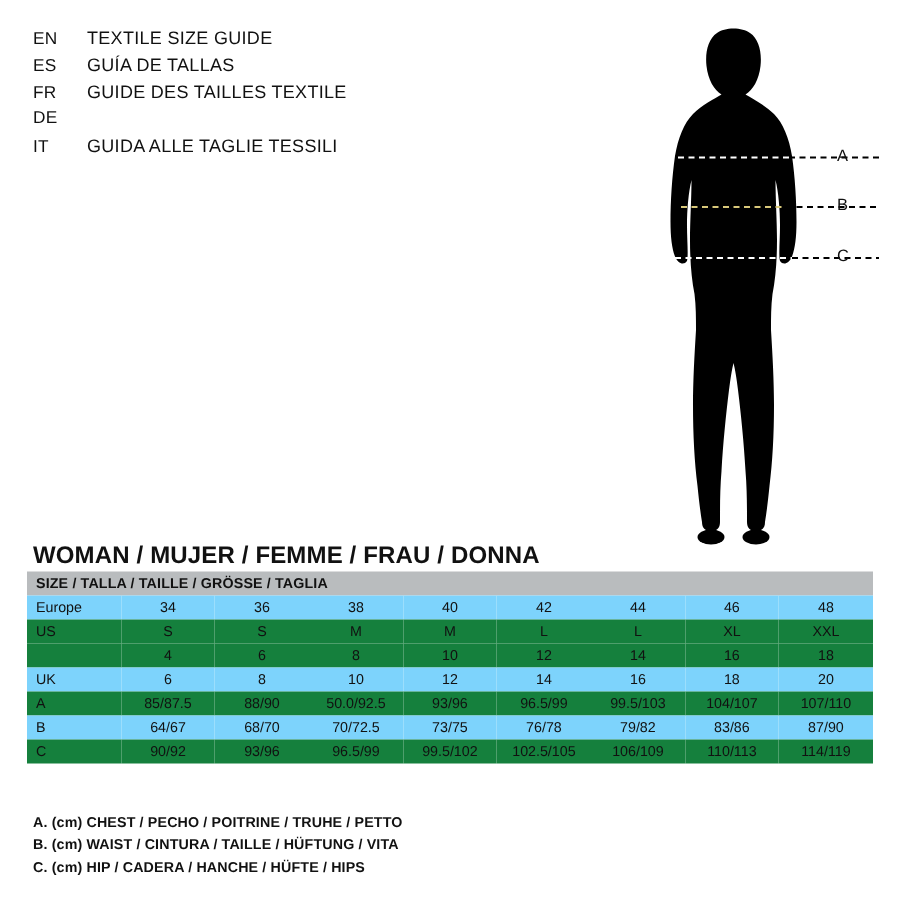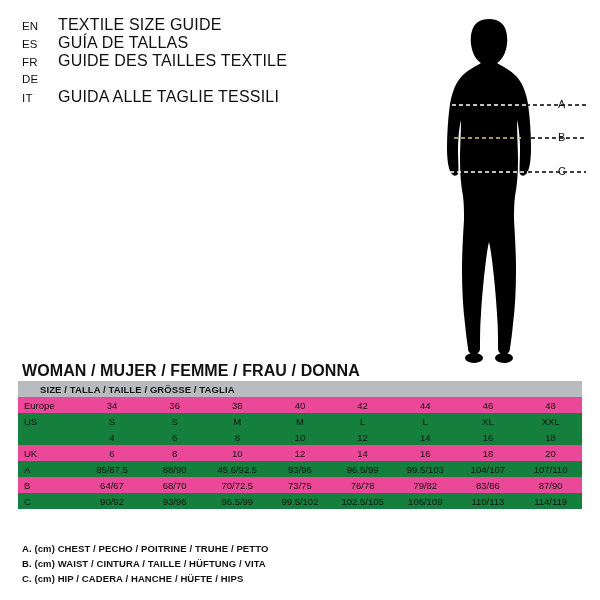--- a/index.html
+++ b/index.html
@@ -35,21 +35,21 @@
     line-height: 18px;
   }
   .title-lang {
     width: 36px;
     flex: 0 0 36px;
     font-size: 11.5px;
     letter-spacing: 0.2px;
     color: #111;
   }
   .title-text {
-    font-size: 16px;
+    font-size: 12px;
     letter-spacing: 0.2px;
     color: #111;
     white-space: nowrap;
   }
 
   
   .figure {
     position: absolute;
     left: 390px;
     top: 8px;
@@ -97,29 +97,29 @@
   table.size-table td {
     height: 16px;
     padding: 0 2px;
     vertical-align: middle;
     text-align: center;
   }
   table.size-table tr.head td {
     background: #b9bcbe;
     font-weight: bold;
     text-align: left;
-    padding-left: 22px;
+    padding-left: 6px;
     font-size: 9.5px;
     letter-spacing: 0.1px;
   }
   table.size-table tr.band-dark td {
     background: #15803d;
   }
   table.size-table tr.band-light td {
-    background: #ec4899;
+    background: #7dd3fc;
   }
   table.size-table td.rowlabel {
     text-align: left;
     padding-left: 6px;
   }
 
   
   .notes {
     position: absolute;
     left: 22px;
@@ -283,21 +283,21 @@
           <td>14</td>
           <td>16</td>
           <td>18</td>
           <td>20</td>
         </tr>
 
         <tr class="band-dark">
           <td class="rowlabel">A</td>
           <td>85/87.5</td>
           <td>88/90</td>
-          <td>45.6/92.5</td>
+          <td>50.0/92.5</td>
           <td>93/96</td>
           <td>96.5/99</td>
           <td>99.5/103</td>
           <td>104/107</td>
           <td>107/110</td>
         </tr>
 
         <tr class="band-light">
           <td class="rowlabel">B</td>
           <td>64/67</td>

